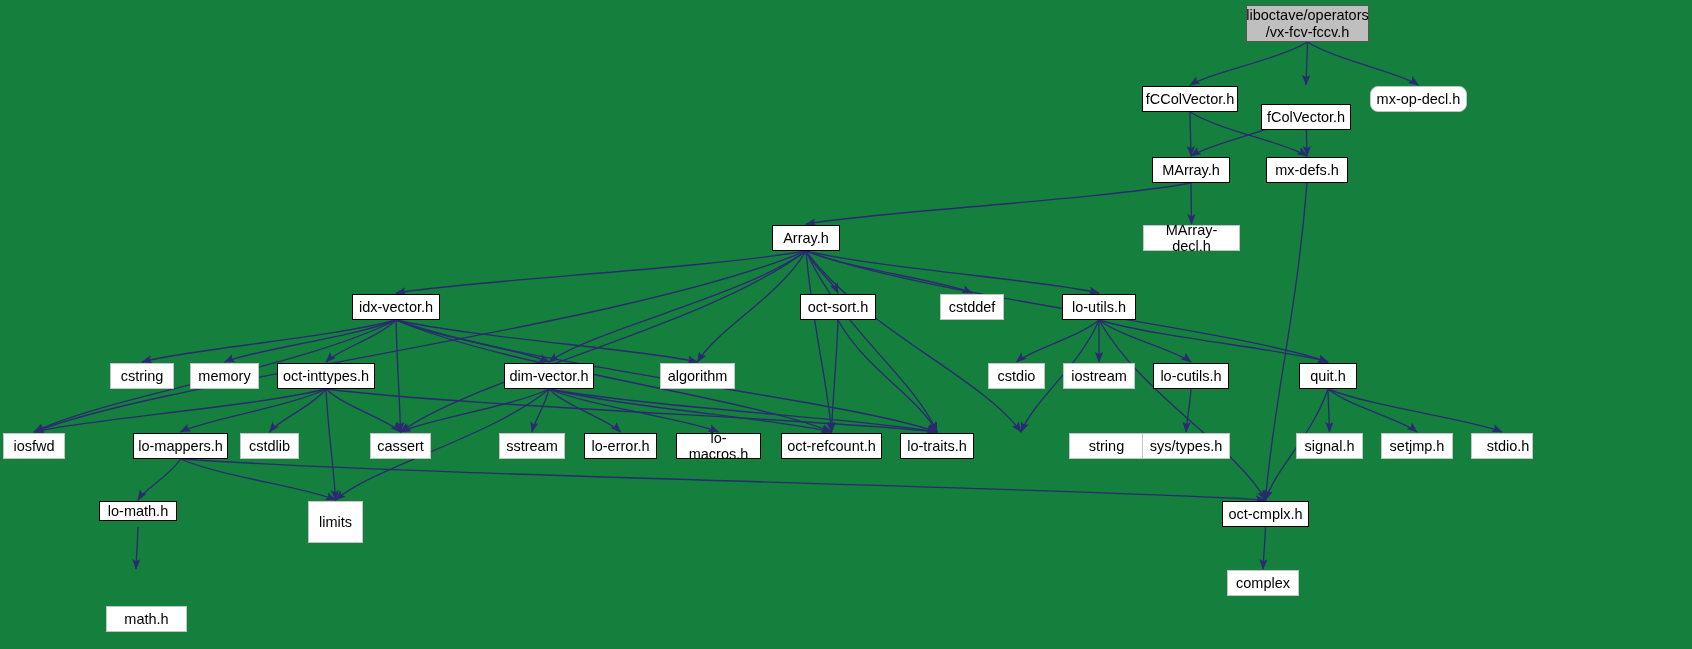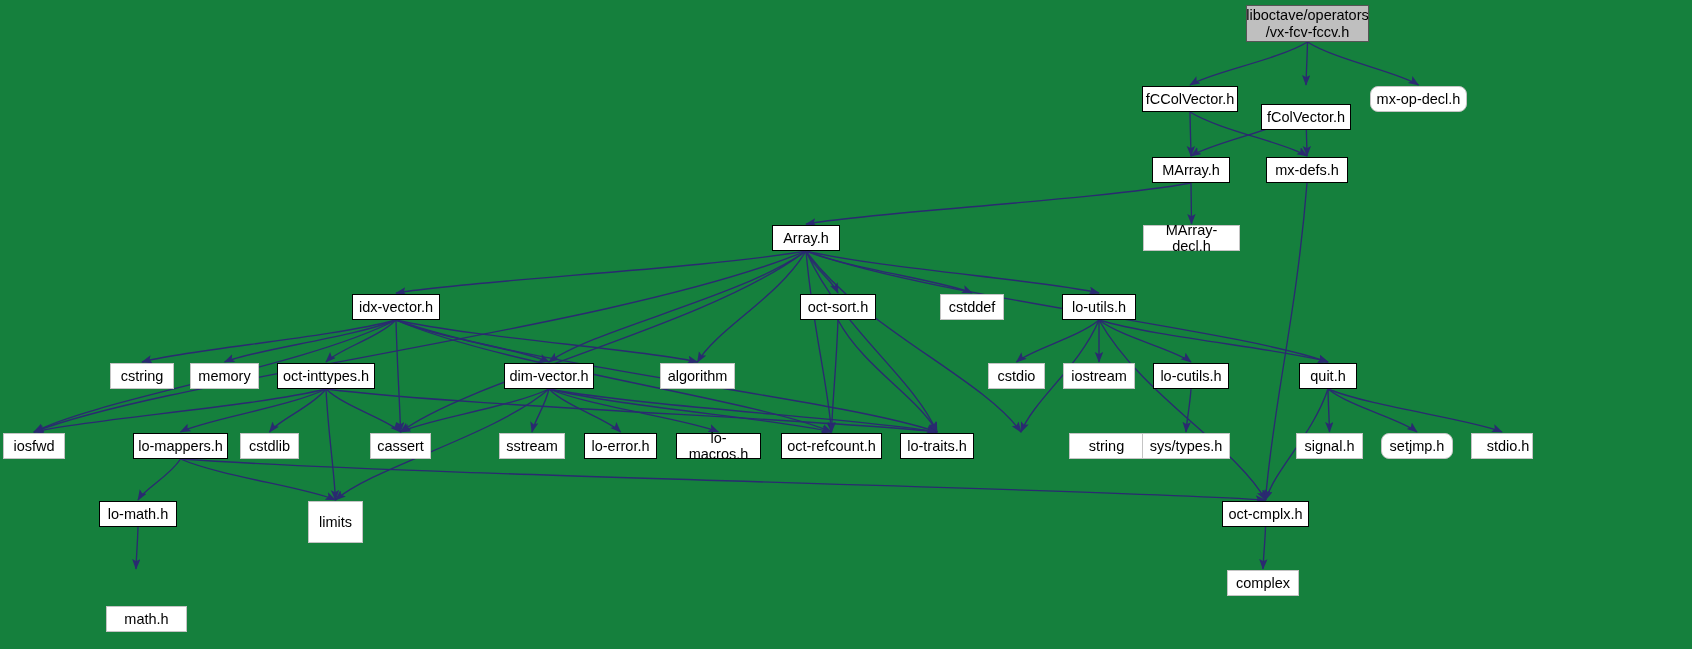--- a/index.html
+++ b/index.html
@@ -131,21 +131,21 @@
       <div class="node sys" style="left: 240px; top: 433px; width: 59px; height: 26px;"><span class="lbl">cstdlib</span></div>
       <div class="node sys" style="left: 370px; top: 433px; width: 61px; height: 26px;"><span class="lbl">cassert</span></div>
       <div class="node sys" style="left: 499px; top: 433px; width: 66px; height: 26px;"><span class="lbl">sstream</span></div>
       <div class="node prj" style="left: 584px; top: 433px; width: 73px; height: 26px;"><span class="lbl">lo-error.h</span></div>
       <div class="node prj" style="left: 676px; top: 433px; width: 85px; height: 26px;"><span class="lbl">lo-macros.h</span></div>
       <div class="node prj" style="left: 781px; top: 433px; width: 101px; height: 26px;"><span class="lbl">oct-refcount.h</span></div>
       <div class="node prj" style="left: 900px; top: 433px; width: 74px; height: 26px;"><span class="lbl">lo-traits.h</span></div>
       <div class="node sys" style="left: 1033px; top: 433px; width: 75px; height: 26px; margin-left: 36px;"><span class="lbl">string</span></div>
       <div class="node sys" style="left: 1142px; top: 433px; width: 88px; height: 26px;"><span class="lbl">sys/types.h</span></div>
       <div class="node sys" style="left: 1296px; top: 433px; width: 67px; height: 26px;"><span class="lbl">signal.h</span></div>
-      <div class="node sys" style="left: 1381px; top: 433px; width: 72px; height: 26px; border-radius: 8px;"><span class="lbl">setjmp.h</span></div>
+      <div class="node sys" style="left: 1381px; top: 433px; width: 72px; height: 26px;"><span class="lbl">setjmp.h</span></div>
       <div class="node sys" style="left: 1471px; top: 433px; width: 62px; height: 26px; padding-left: 12px;"><span class="lbl">stdio.h</span></div>
-      <div class="node prj" style="left: 99px; top: 501px; width: 78px; height: 26px;"><span class="lbl">lo-math.h</span></div>
+      <div class="node prj" style="left: 99px; top: 501px; width: 78px; height: 20px;"><span class="lbl">lo-math.h</span></div>
       <div class="node sys" style="left: 308px; top: 501px; width: 55px; height: 42px;"><span class="lbl">limits</span></div>
       <div class="node prj" style="left: 1222px; top: 501px; width: 87px; height: 26px;"><span class="lbl">oct-cmplx.h</span></div>
       <div class="node sys" style="left: 106px; top: 570px; width: 81px; height: 26px; margin-top: 36px;"><span class="lbl">math.h</span></div>
       <div class="node sys" style="left: 1227px; top: 570px; width: 72px; height: 26px;"><span class="lbl">complex</span></div>
     </div>
 </div>
 
 </body></html>

